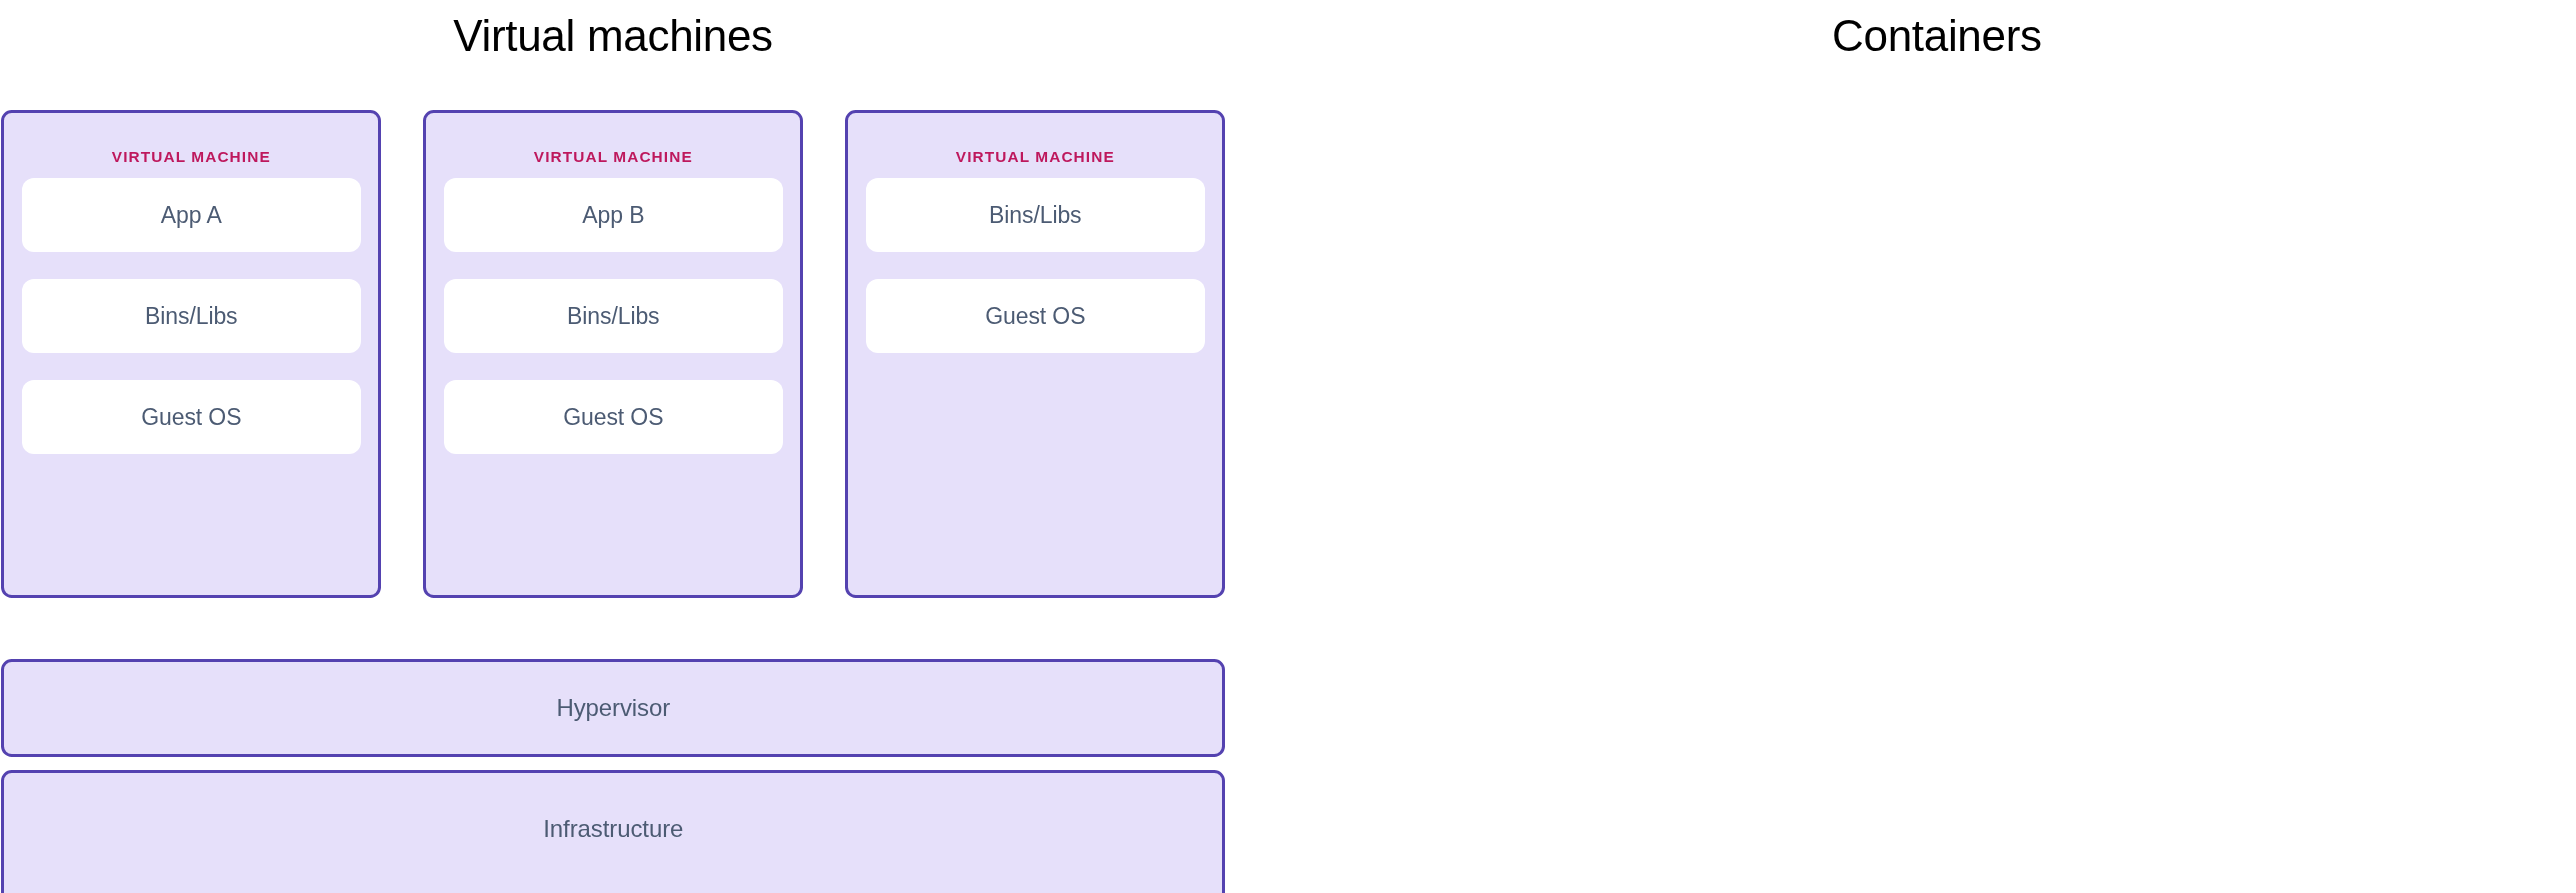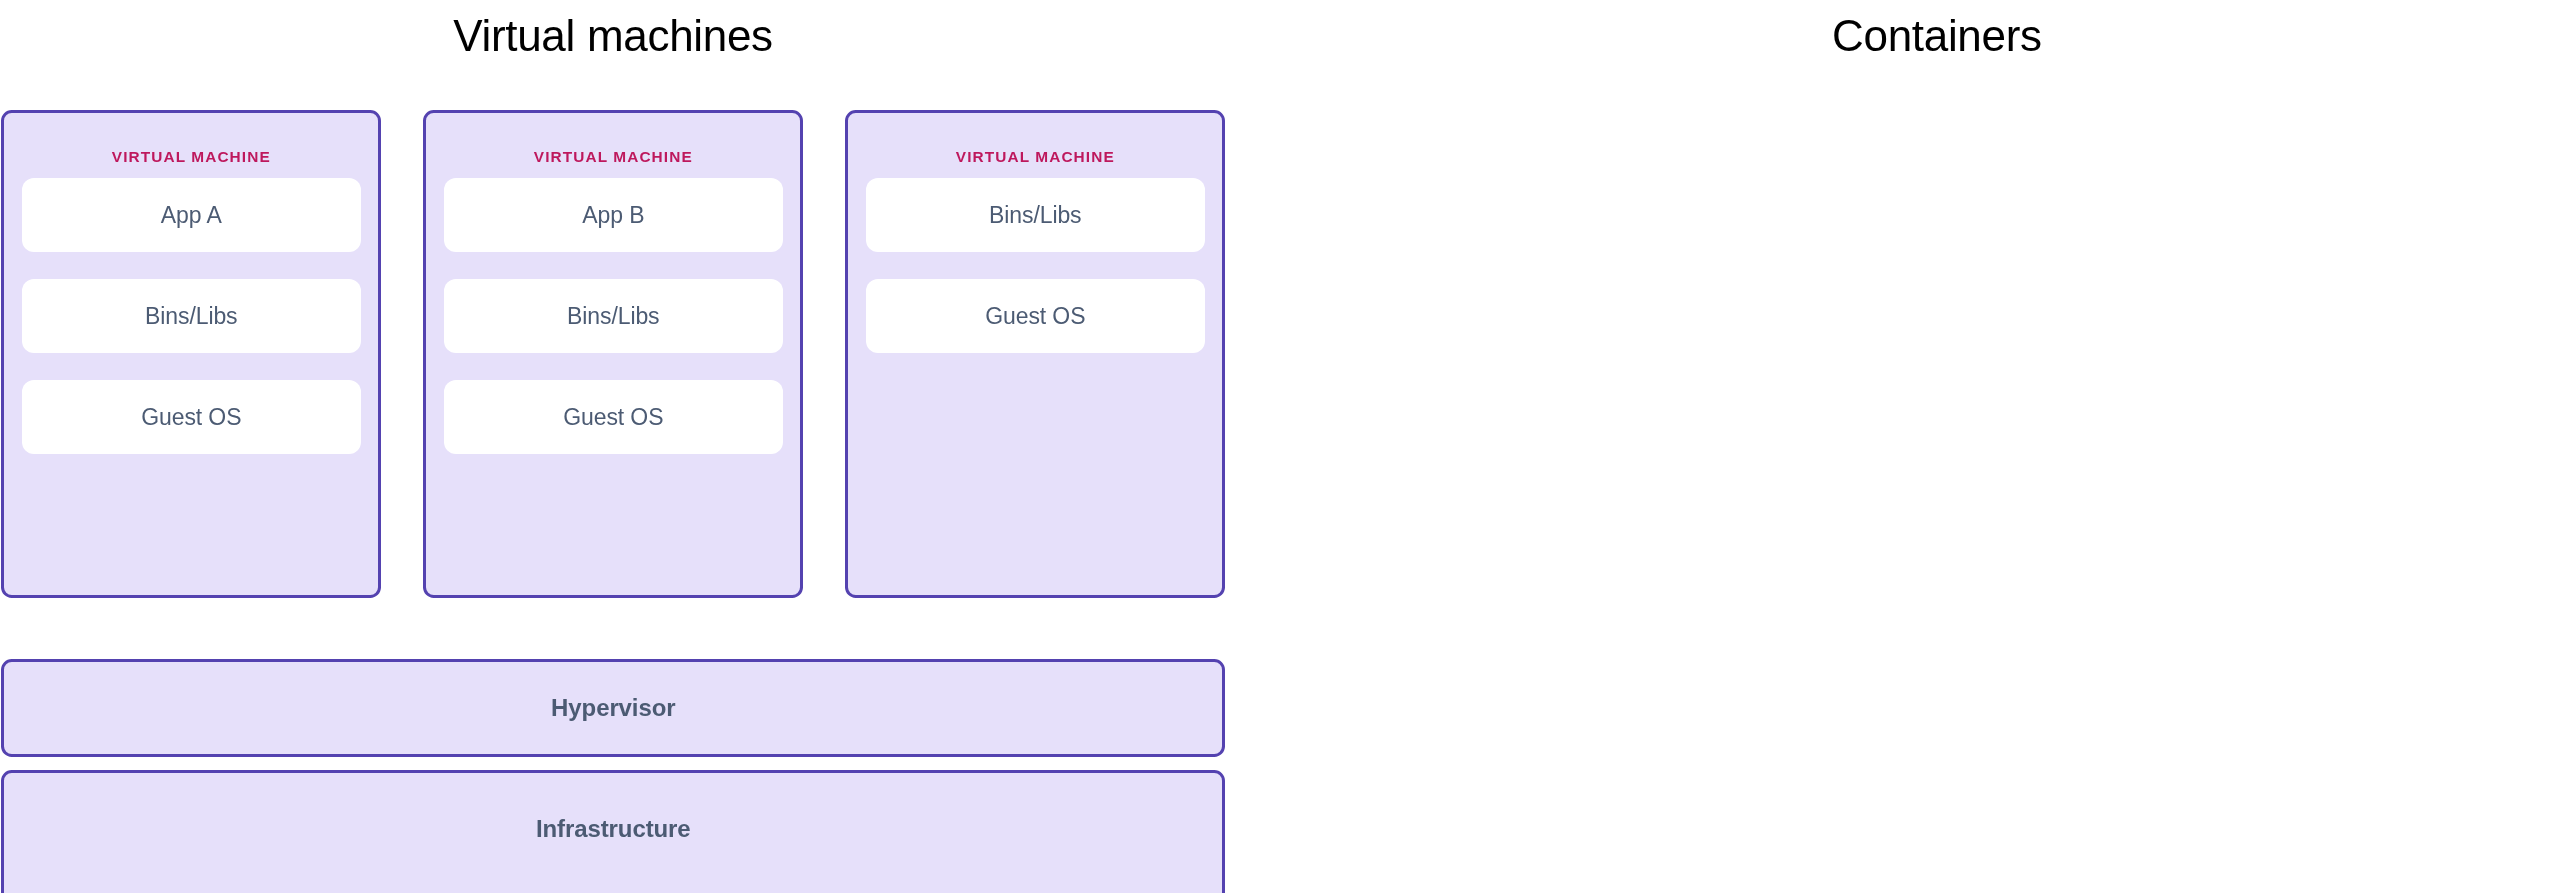--- a/index.html
+++ b/index.html
@@ -111,21 +111,21 @@
 
   
   .bar {
     position: absolute;
     box-sizing: border-box;
     border-radius: 10.7px;
     display: flex;
     align-items: center;
     justify-content: center;
     font-size: 24px;
-    font-weight: 700;
+    font-weight: 400;
     color: #4C5B73;
     letter-spacing: -0.1px;
   }
   .bar.vm {
     background: #E6E0FA;
     border: 3.4px solid #5442B0;
     left: 1.3px;
     width: 1224px;
   }
 

